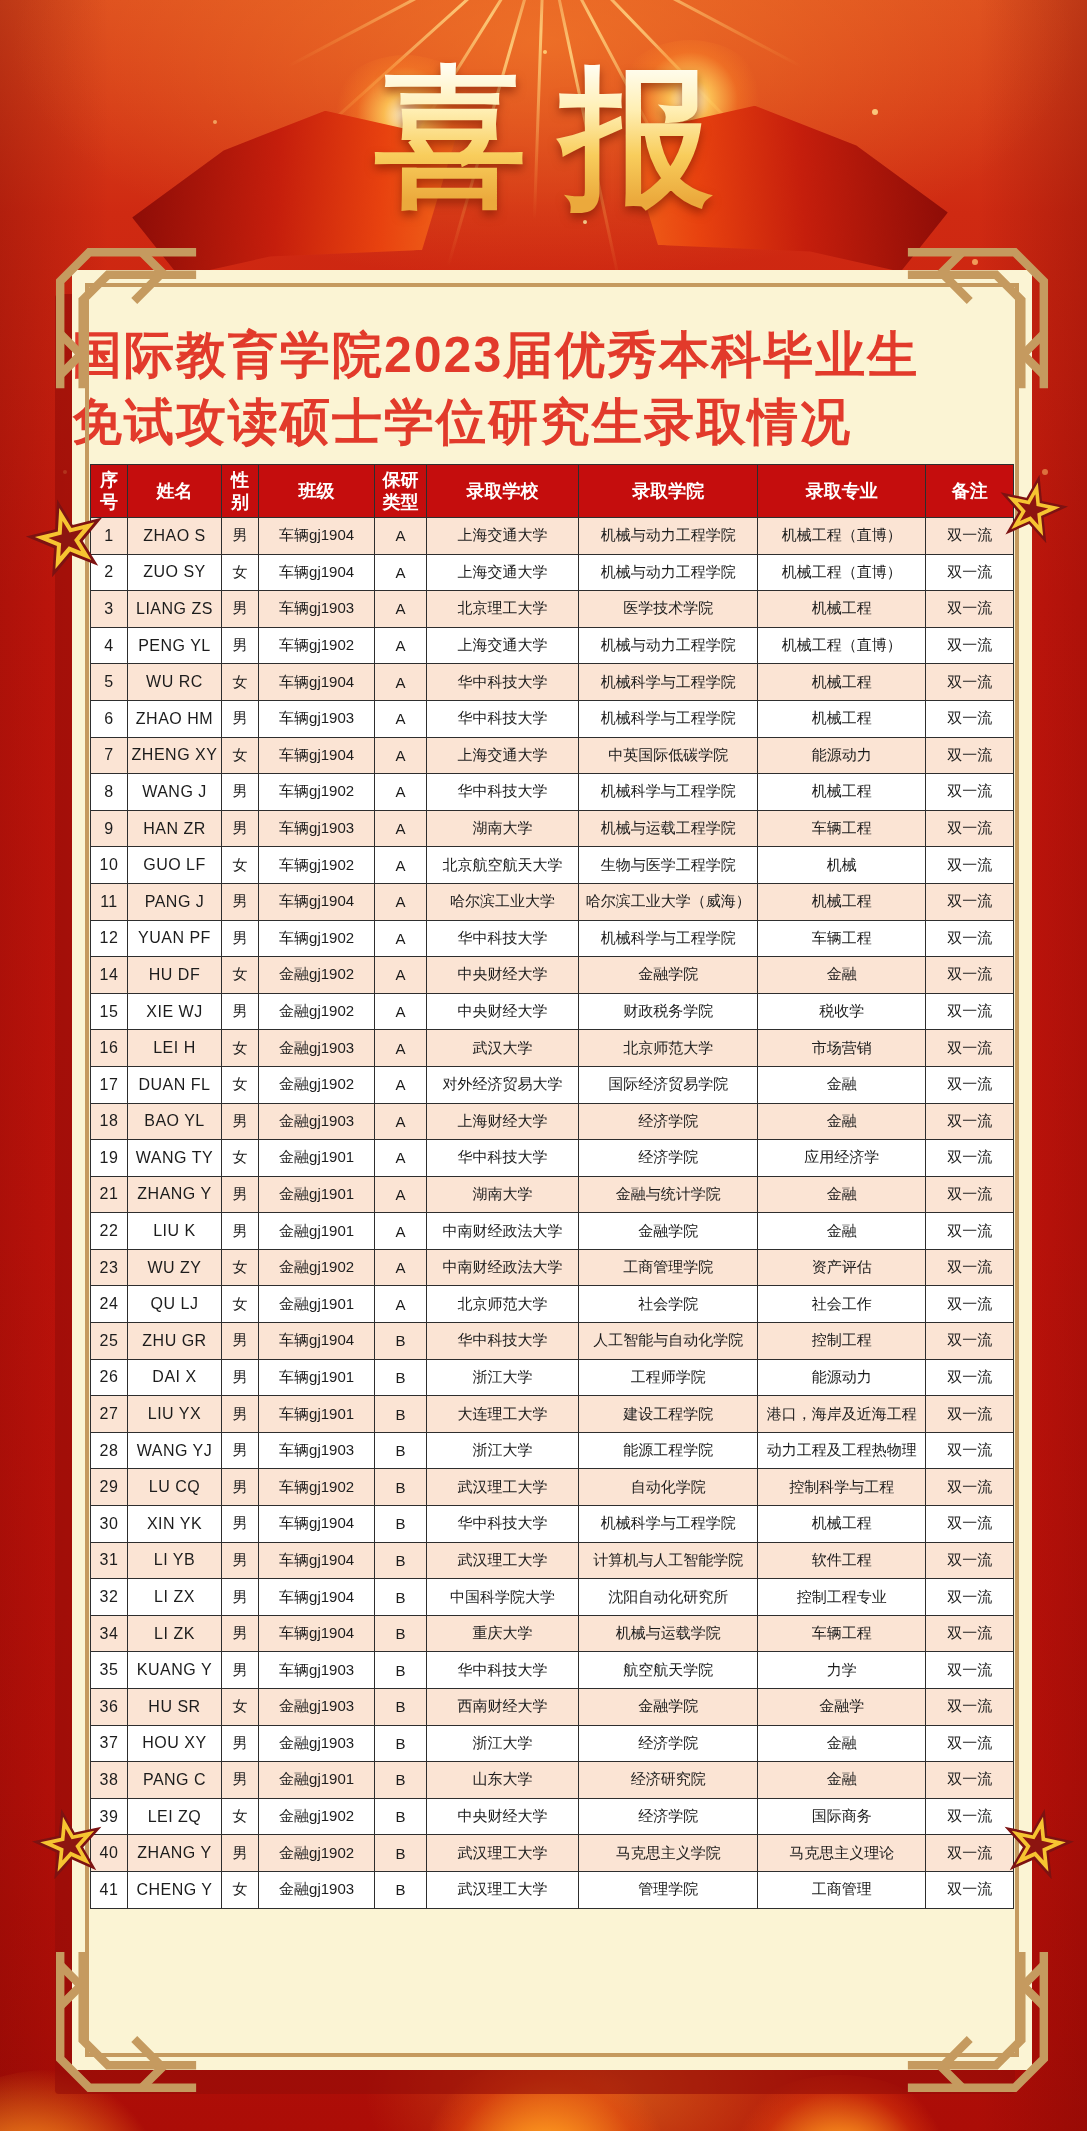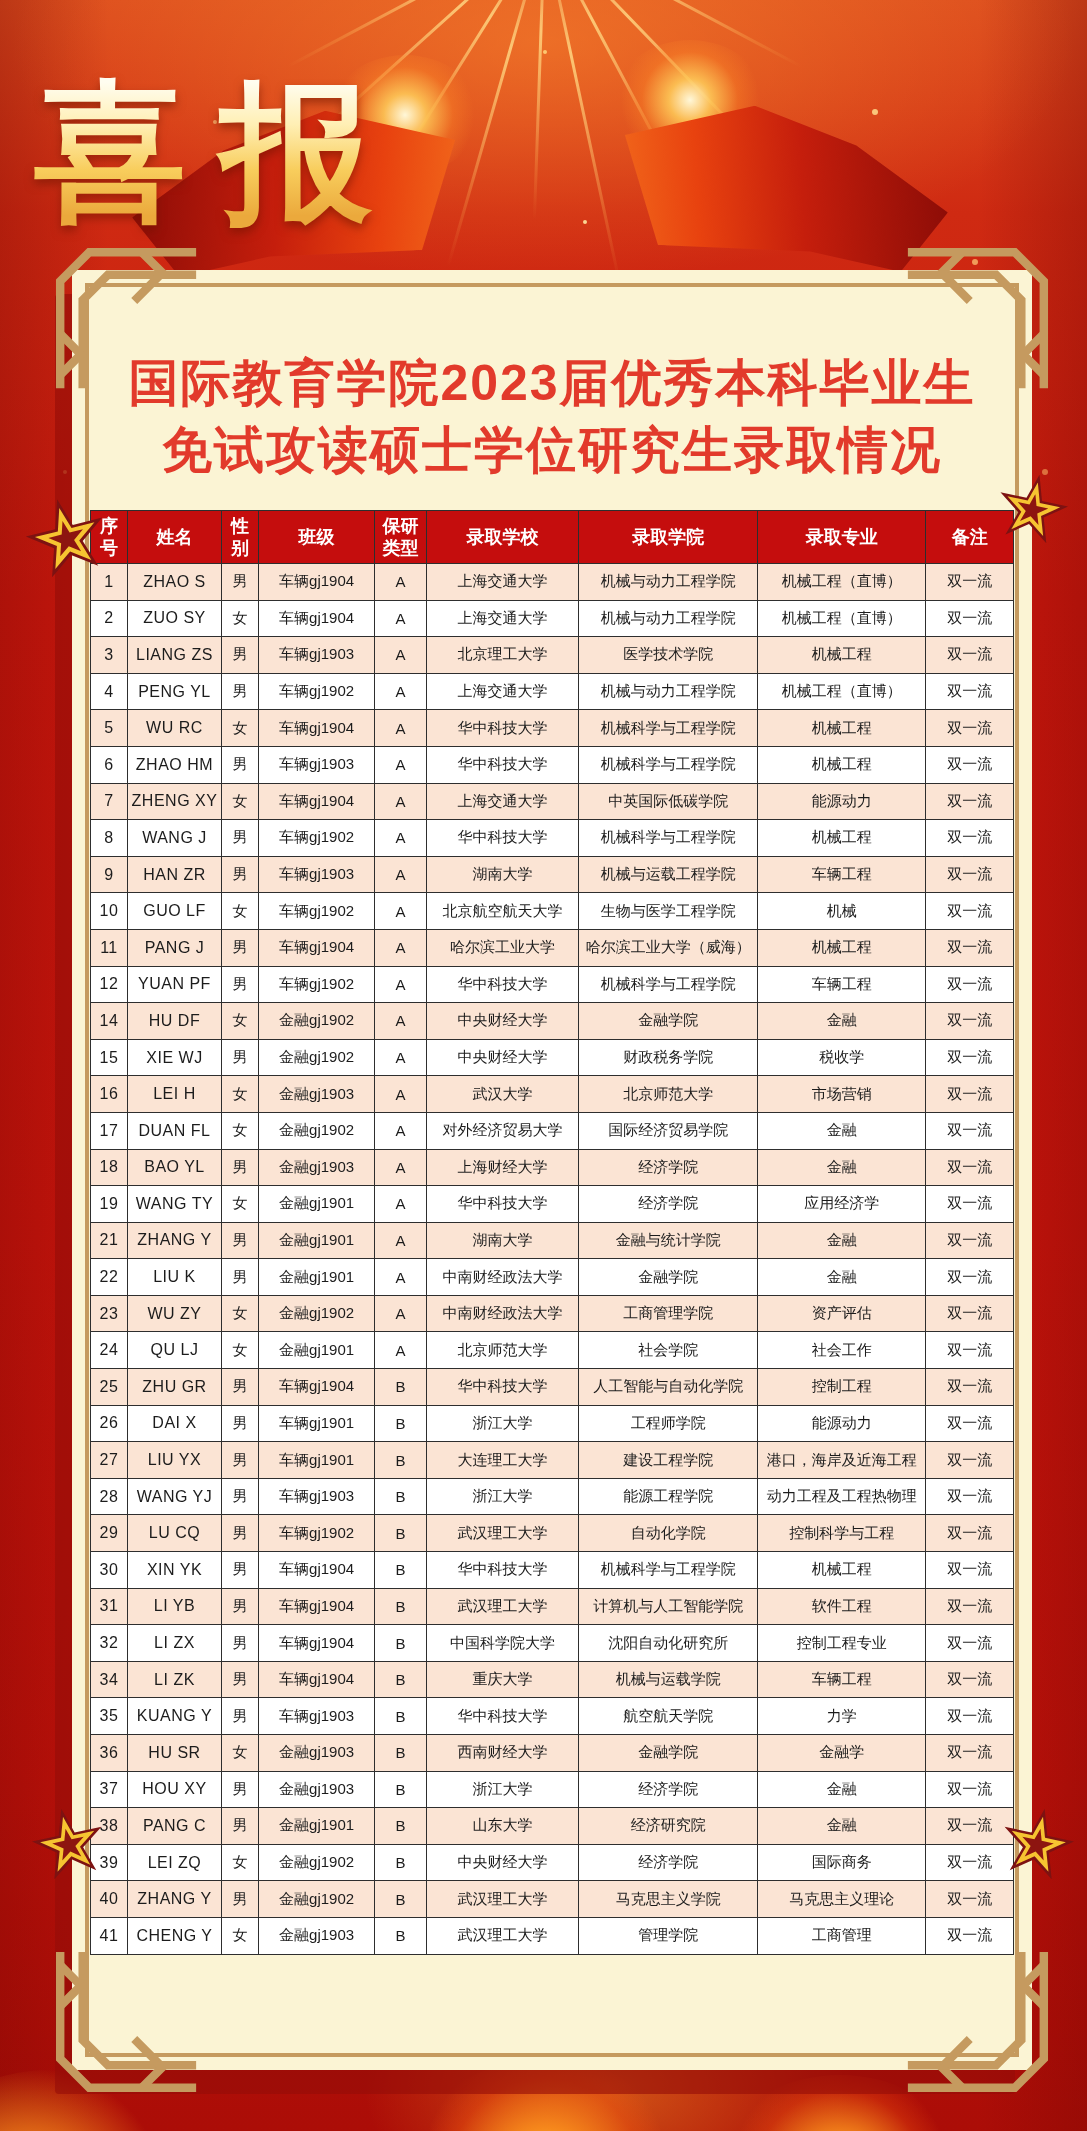--- a/index.html
+++ b/index.html
@@ -44,21 +44,21 @@
 
   
   .ribbon { position:absolute; z-index:2; filter:drop-shadow(0 8px 10px rgba(90,0,0,.45)); }
   .ribbon-left { left:130px; top:115px; width:330px; height:150px; transform:rotate(-7deg);
     background:linear-gradient(100deg, #8f0d07 5%, #c51e0c 45%, #e8420f 75%, #f26a1c 100%);
     clip-path:polygon(0 55%, 30% 18%, 62% 0, 100% 30%, 86% 100%, 40% 92%, 12% 98%); }
   .ribbon-right { left:620px; top:110px; width:330px; height:150px; transform:rotate(7deg) scaleX(-1);
     background:linear-gradient(100deg, #8f0d07 5%, #c51e0c 45%, #e8420f 75%, #f26a1c 100%);
     clip-path:polygon(0 55%, 30% 18%, 62% 0, 100% 30%, 86% 100%, 40% 92%, 12% 98%); }
   .banner-text {
-    position:absolute; left:0; top:76px; width:100%; z-index:3;
+    position:absolute; left:0; top:61px; width:100%; text-align:center; z-index:3;
     font-size:152px; line-height:1.0; font-weight:900; letter-spacing:34px; text-indent:34px;
     background:linear-gradient(180deg, #fffdf0 4%, #ffefb4 32%, #f8cd5c 62%, #eba93c 92%);
     -webkit-background-clip:text; background-clip:text; color:transparent;
     filter:drop-shadow(0 5px 5px rgba(110,20,0,.55));
   }
 
   
   .panel {
     position:absolute; left:72px; top:270px; width:960px; height:1800px; z-index:4;
     background:var(--panel-bg); border-radius:4px;
@@ -81,25 +81,25 @@
     clip-path:polygon(50% 0%,61% 35%,98% 35%,68% 57%,79% 91%,50% 70%,21% 91%,32% 57%,2% 35%,39% 35%);
     display:flex; align-items:center; justify-content:center; }
   .star .s-core { width:58%; height:58%; background:#8d1510;
     clip-path:polygon(50% 0%,61% 35%,98% 35%,68% 57%,79% 91%,50% 70%,21% 91%,32% 57%,2% 35%,39% 35%); }
   .star-tl { left:26px; top:498px; width:82px; height:82px; transform:rotate(-14deg); }
   .star-tr { left:996px; top:474px; width:72px; height:72px; transform:rotate(12deg); }
   .star-bl { left:32px; top:1808px; width:74px; height:74px; transform:rotate(-12deg); }
   .star-br { left:1000px; top:1808px; width:74px; height:74px; transform:rotate(12deg); }
 
   
-  .title-block { padding-top:80px; text-align:center; }
+  .title-block { padding-top:52px; }
   .title-line { color:var(--title-red); font-weight:900; font-size:50px; line-height:67px; letter-spacing:2px; }
 
   
-  .table-wrap { width:924px; margin:26px auto 0 auto; }
+  .table-wrap { width:924px; margin:8px auto 0 auto; }
   table { width:100%; border-collapse:collapse; table-layout:fixed; background:#fff; }
   th, td { border:1.6px solid #2e2e2e; text-align:center; vertical-align:middle;
     overflow:hidden; }
   thead th { background:var(--header-bg); color:#ffffff; font-weight:700; font-size:18px;
     height:53px; line-height:22px; padding:0 2px; }
   tbody td { height:36.6px; font-size:15px; color:#1c1c1c; padding:0 2px; }
   tbody tr:nth-child(odd) td { background:var(--row-alt); }
   tbody tr:nth-child(even) td { background:#ffffff; }
   td.c-name, td.c-no { font-size:16px; letter-spacing:.5px; }
 

